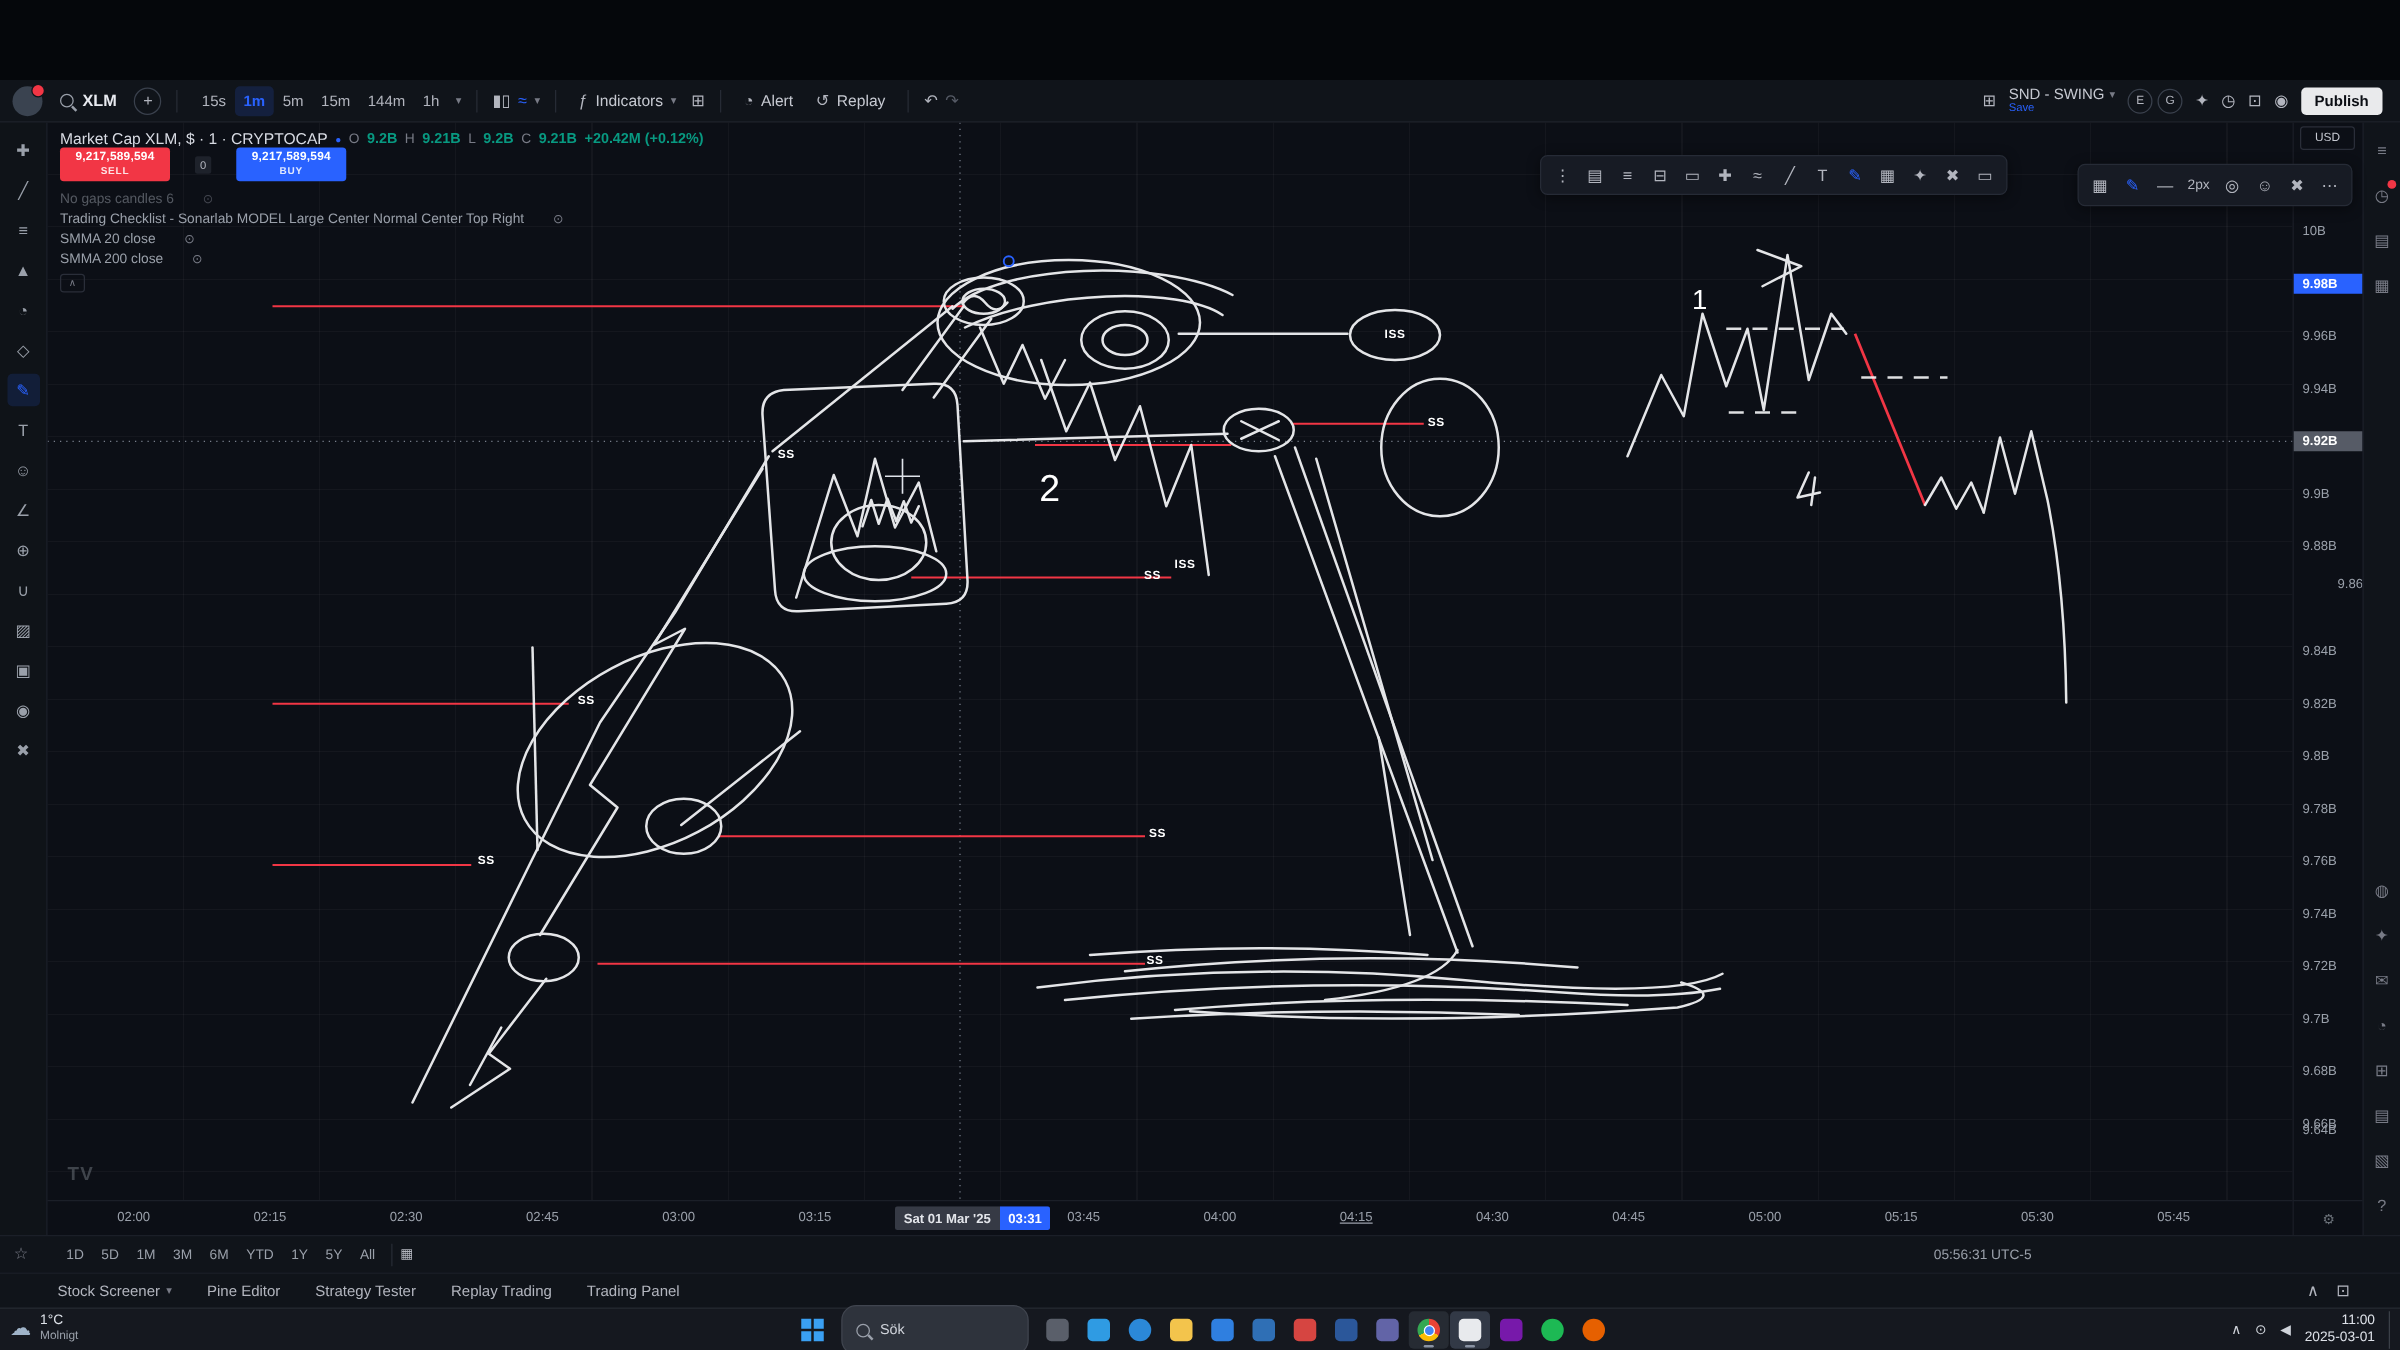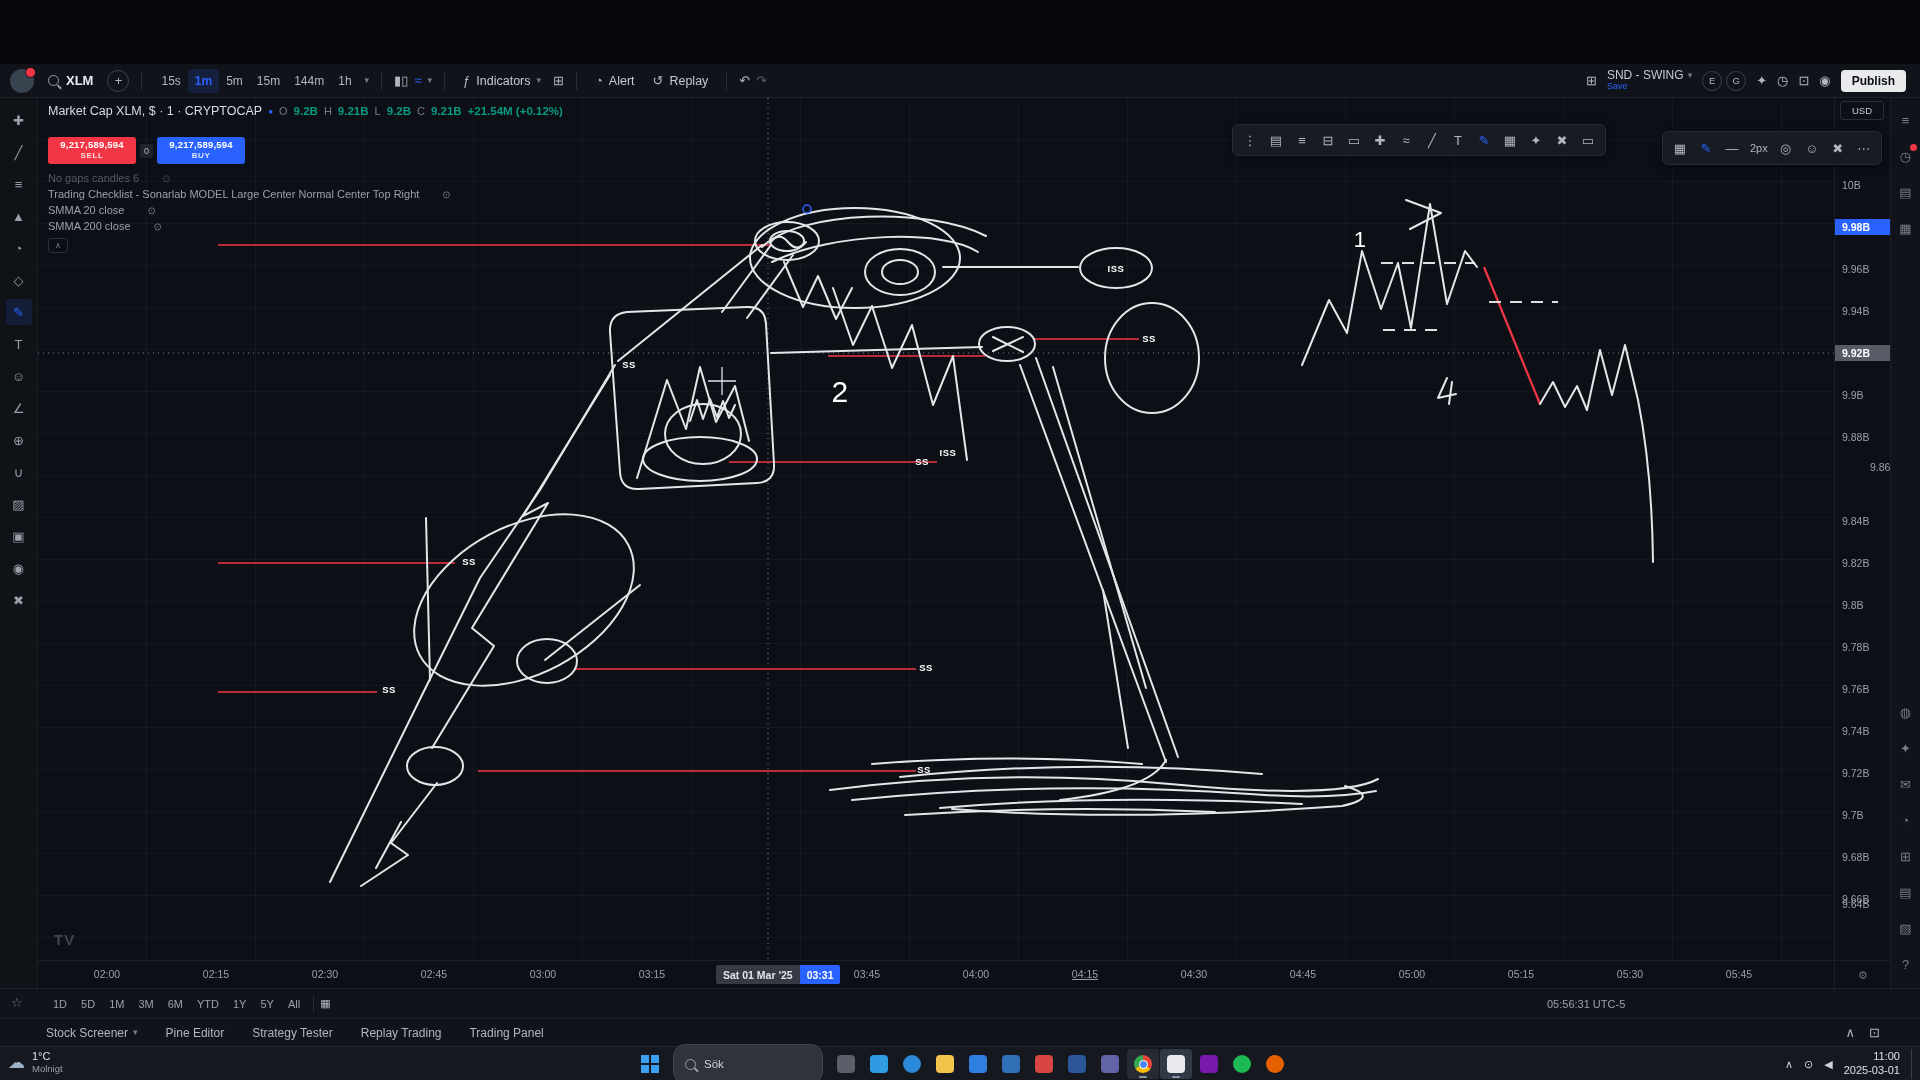--- a/index.html
+++ b/index.html
@@ -48,21 +48,21 @@
   
   #chart{position:absolute;left:38px;top:98px;width:1796px;height:862px;background:#0c0f16;z-index:1;
          background-image:
            repeating-linear-gradient(to right,transparent 0 108px,rgba(255,255,255,.035) 108px 109px),
            repeating-linear-gradient(to bottom,transparent 0 41px,rgba(255,255,255,.035) 41px 42px)}
   .legend{position:absolute;left:10px;top:6px}
   .lt{display:flex;align-items:center;gap:6px;font-size:12.5px;color:#d8dbe3;white-space:nowrap}
   .bluedot{color:#2962ff;font-size:8px}
   .ok{color:#787b86;font-size:11px}
   .upv{color:#089981;font-size:11.5px;font-weight:600}
-  .sb{display:flex;align-items:center;gap:4px;margin-top:19px}
+  .sb{display:flex;align-items:center;gap:20px;margin-top:0}
   .sbox{width:88px;height:27px;border-radius:3px;display:flex;flex-direction:column;align-items:center;justify-content:center;line-height:1.15}
   .sbox .v{font-size:9.5px;font-weight:700;color:#fff;letter-spacing:.2px}
   .sbox .l{font-size:8px;color:rgba(255,255,255,.85);font-weight:700;letter-spacing:.6px}
   .sell{background:#f23645}.buy{background:#2962ff}
   .spread{font-size:9px;background:#1e222b;color:#b2b5be;padding:2px 4px;border-radius:2px}
   #legend-rows{display:flex;flex-direction:column;gap:4px;margin-top:8px}
   .lrow{display:flex;align-items:center;gap:23px;font-size:11px;color:#9aa0aa;white-space:nowrap}
   .lrow.dim{opacity:.5}
   .eye{font-size:10px;color:#787b86}
   .collapse{width:18px;height:13px;border:1px solid #2a2e39;border-radius:3px;margin-top:6px;
@@ -230,21 +230,21 @@
       <span data-name="chart-title">Market Cap XLM, $ · 1 · CRYPTOCAP</span>
       <span class="bluedot" data-name="data-status-dot">●</span>
       <span class="ok" data-name="ohlc-open-label">O</span>
       <span class="upv" data-name="ohlc-open-value">9.2B</span>
       <span class="ok" data-name="ohlc-high-label">H</span>
       <span class="upv" data-name="ohlc-high-value">9.21B</span>
       <span class="ok" data-name="ohlc-low-label">L</span>
       <span class="upv" data-name="ohlc-low-value">9.2B</span>
       <span class="ok" data-name="ohlc-close-label">C</span>
       <span class="upv" data-name="ohlc-close-value">9.21B</span>
-      <span class="upv" data-name="ohlc-change-value">+21.54M (+0.12%)</span>
+      <span class="upv" data-name="ohlc-change-value">+20.42M (+0.12%)</span>
     </div>
     <div class="sb" data-name="buy-sell-widget">
       <div class="sbox sell" data-name="sell-button">
         <span class="v" data-name="sell-value">9,217,589,594</span>
         <span class="l" data-name="sell-label">SELL</span>
       </div>
       <div class="spread" data-name="spread-value">0</div>
       <div class="sbox buy" data-name="buy-button">
         <span class="v" data-name="buy-value">9,217,589,594</span>
         <span class="l" data-name="buy-label">BUY</span>

